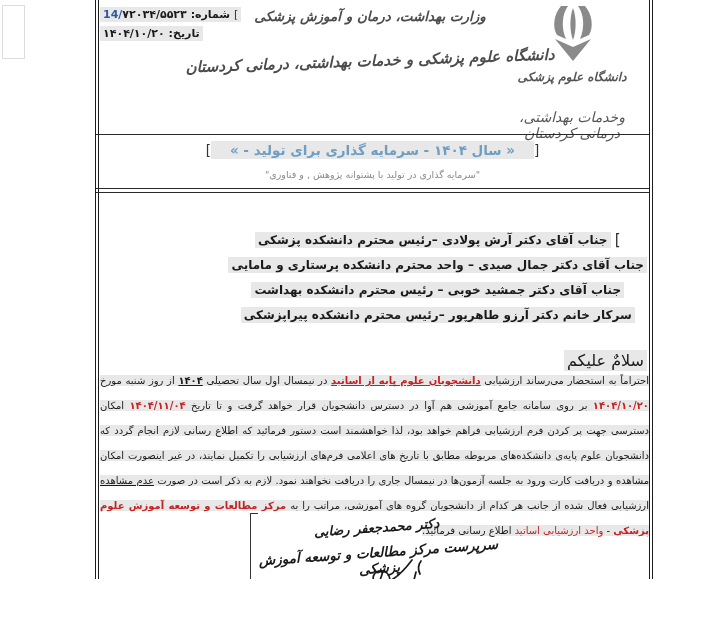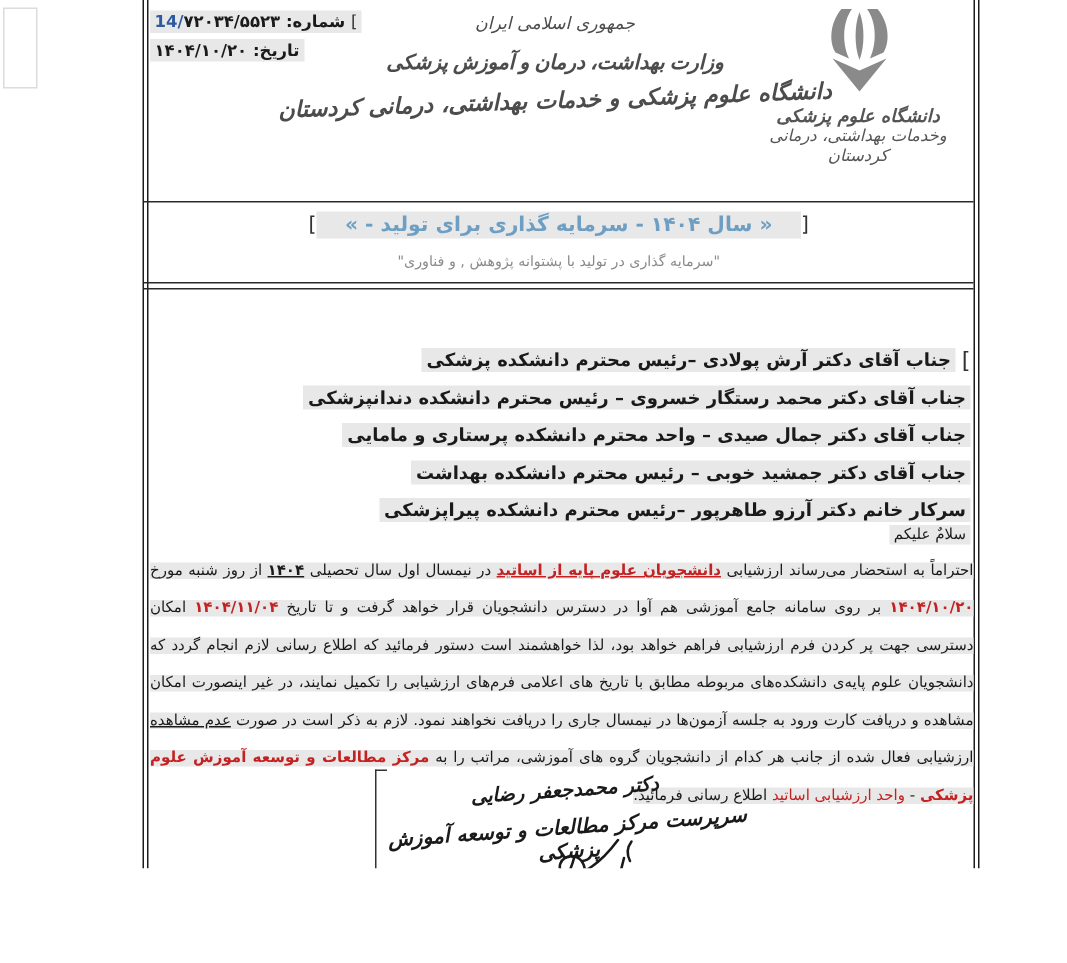--- a/index.html
+++ b/index.html
@@ -18,43 +18,43 @@
   
   .meta { top:8px; left:100px; width:156px; text-align:left; font-size:11px; font-weight:bold; }
   .meta .row { margin-bottom:6px; white-space:nowrap; text-align:left; }
   .meta .hl { padding:1px 3px; }
   .bracket { direction:ltr; unicode-bidi:bidi-override; display:inline-block; color:#333; font-weight:normal; }
   .num-latin { color:#2e5b9f; }
 
   
   .letterhead { top:8px; left:200px; width:340px; text-align:center; font-style:italic; color:#4c4c4c; }
   .lh1 { font-size:11.5px; margin-bottom:11px; }
-  .lh2 { font-size:13.5px; margin-bottom:8px; font-weight:bold;font-family:Liberation Serif, serif; }
+  .lh2 { font-size:13.5px; margin-bottom:28px; font-weight:bold; }
   .lh3 { font-size:15px; font-weight:bold; width:380px; margin-right:-20px; transform:rotate(-2deg); }
 
   
   .emblem { left:541px; top:3px; width:64px; height:64px; }
   .logo-caption { left:498px; top:70px; width:148px; text-align:center; font-style:italic; color:#555; }
-  .cap1 { font-size:12px; font-weight:bold; margin-bottom:0; }
-  .cap2 { font-size:11px; }
+  .cap1 { font-size:12px; font-weight:bold; margin-bottom:25px; }
+  .cap2 { font-size:14px; }
 
   
   .rule-top { left:96px; top:134px; width:553px; height:1px; background:#2a2a2a; }
   .slogan-line { left:96px; top:142px; width:553px; text-align:center; direction:ltr; font-size:13.5px; font-weight:bold; }
   .slogan-line .hl { color:#6e9fc3; padding:1px 19px; direction:rtl; unicode-bidi:isolate; }
   .slogan-sub { left:96px; top:169px; width:553px; text-align:center; font-size:9.5px; color:#8a8a8a; }
   .rule-double { left:96px; top:188px; width:553px; height:3px; border-top:1px solid #2a2a2a; border-bottom:1px solid #2a2a2a; }
 
   
-  .recipients { top:231px; right:64px; text-align:right; font-weight:bold; font-size:12px; line-height:18px; }
+  .recipients { top:231px; right:64px; text-align:center; font-weight:bold; font-size:12px; line-height:18px; }
   .recipients .row { margin-bottom:7px; }
   .recipients .hl { padding:1px 3px; }
   .rcpt-bracket { font-size:15px; vertical-align:-1px; }
 
-  .greeting { top:351px; right:64px; font-size:10px; }
+  .greeting { top:351px; right:64px; font-size:16px; }
   .greeting .hl { padding:1px 3px; }
 
   
   .body-text { top:368px; left:100px; width:549px; font-size:10px; line-height:25px; text-align:justify; }
   .seg-red-bold-u { color:#c42222; font-weight:bold; text-decoration:underline; }
   .seg-bold-u { font-weight:bold; text-decoration:underline; }
   .seg-red-bold { color:#c42222; font-weight:bold; }
   .seg-red { color:#c42222; }
   .seg-u { text-decoration:underline; }
 
@@ -90,21 +90,20 @@
     </div>
     <div class="row">
       <span class="hl">
         <span>تاریخ:</span>
         <span>۱۴۰۴/۱۰/۲۰</span>
       </span>
     </div>
   </div>
 
   <div class="abs letterhead">
-    <div class="lh1">جمهوری اسلامی ایران</div>
     <div class="lh2">وزارت بهداشت، درمان و آموزش پزشکی</div>
     <div class="lh3">دانشگاه علوم پزشکی و خدمات بهداشتی، درمانی کردستان</div>
   </div>
 
   <div class="abs emblem">
     <svg width="64" height="64" viewBox="0 0 64 62" xmlns="http://www.w3.org/2000/svg">
       <path fill="#8a8a8a" d="M20 2 C13 10 11 23 16 31 L25 35 C20 24 21 10 27 2 Z"></path>
       <path fill="#8a8a8a" d="M44 2 C51 10 53 23 48 31 L39 35 C44 24 43 10 37 2 Z"></path>
       <path fill="#8a8a8a" d="M32 4 C28.5 13 28.5 27 32 36 C35.5 27 35.5 13 32 4 Z"></path>
       <path fill="#8a8a8a" d="M14 35 L32 57 L50 35 L32 43 Z"></path>
@@ -119,23 +118,20 @@
   <div class="abs slogan-line">
     <span class="bracket">[</span><span class="hl">« سال ۱۴۰۴ - سرمایه گذاری برای تولید - »</span><span class="bracket">]</span>
   </div>
   <div class="abs slogan-sub">"سرمایه گذاری در تولید با پشتوانه پژوهش , و فناوری"</div>
   <div class="abs rule-double"></div>
 
   <div class="abs recipients">
     <div class="row">
       <span class="bracket rcpt-bracket">[</span>
       <span class="hl">جناب آقای دکتر آرش پولادی –رئیس محترم دانشکده پزشکی</span>
-    </div>
-    <div class="row">
-      <span class="hl">جناب آقای دکتر محمد رستگار خسروی – رئیس محترم دانشکده دندانپزشکی</span>
     </div>
     <div class="row">
       <span class="hl">جناب آقای دکتر جمال صیدی – واحد محترم دانشکده پرستاری و مامایی</span>
     </div>
     <div class="row">
       <span class="hl">جناب آقای دکتر جمشید خوبی – رئیس محترم دانشکده بهداشت</span>
     </div>
     <div class="row">
       <span class="hl">سرکار خانم دکتر آرزو طاهرپور –رئیس محترم دانشکده پیراپزشکی</span>
     </div>

